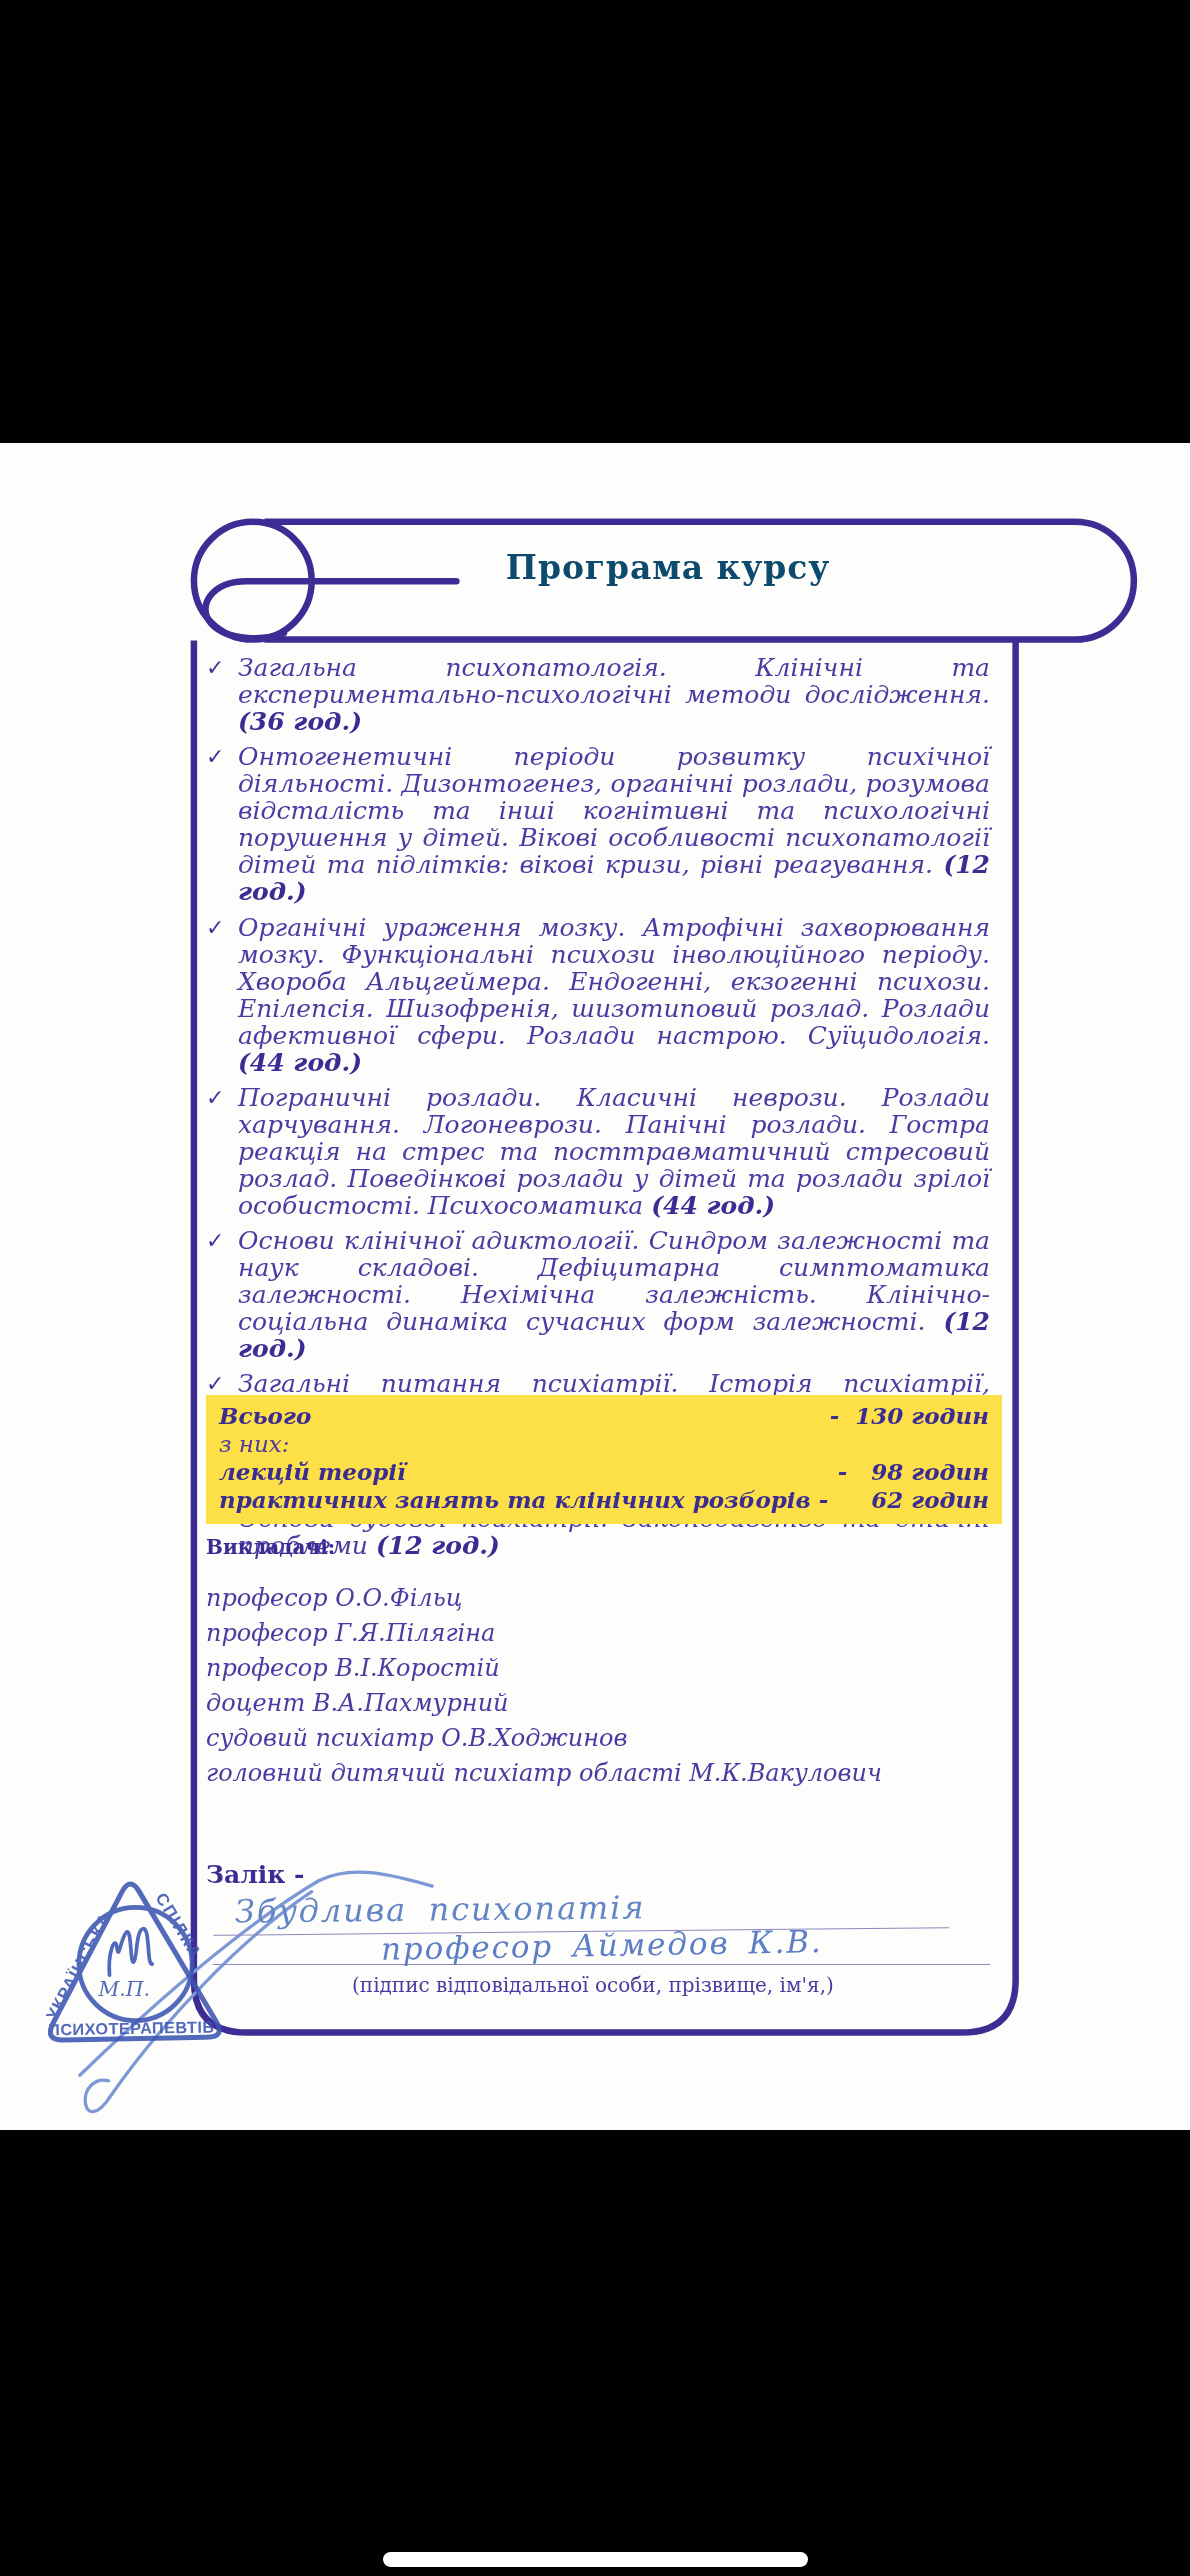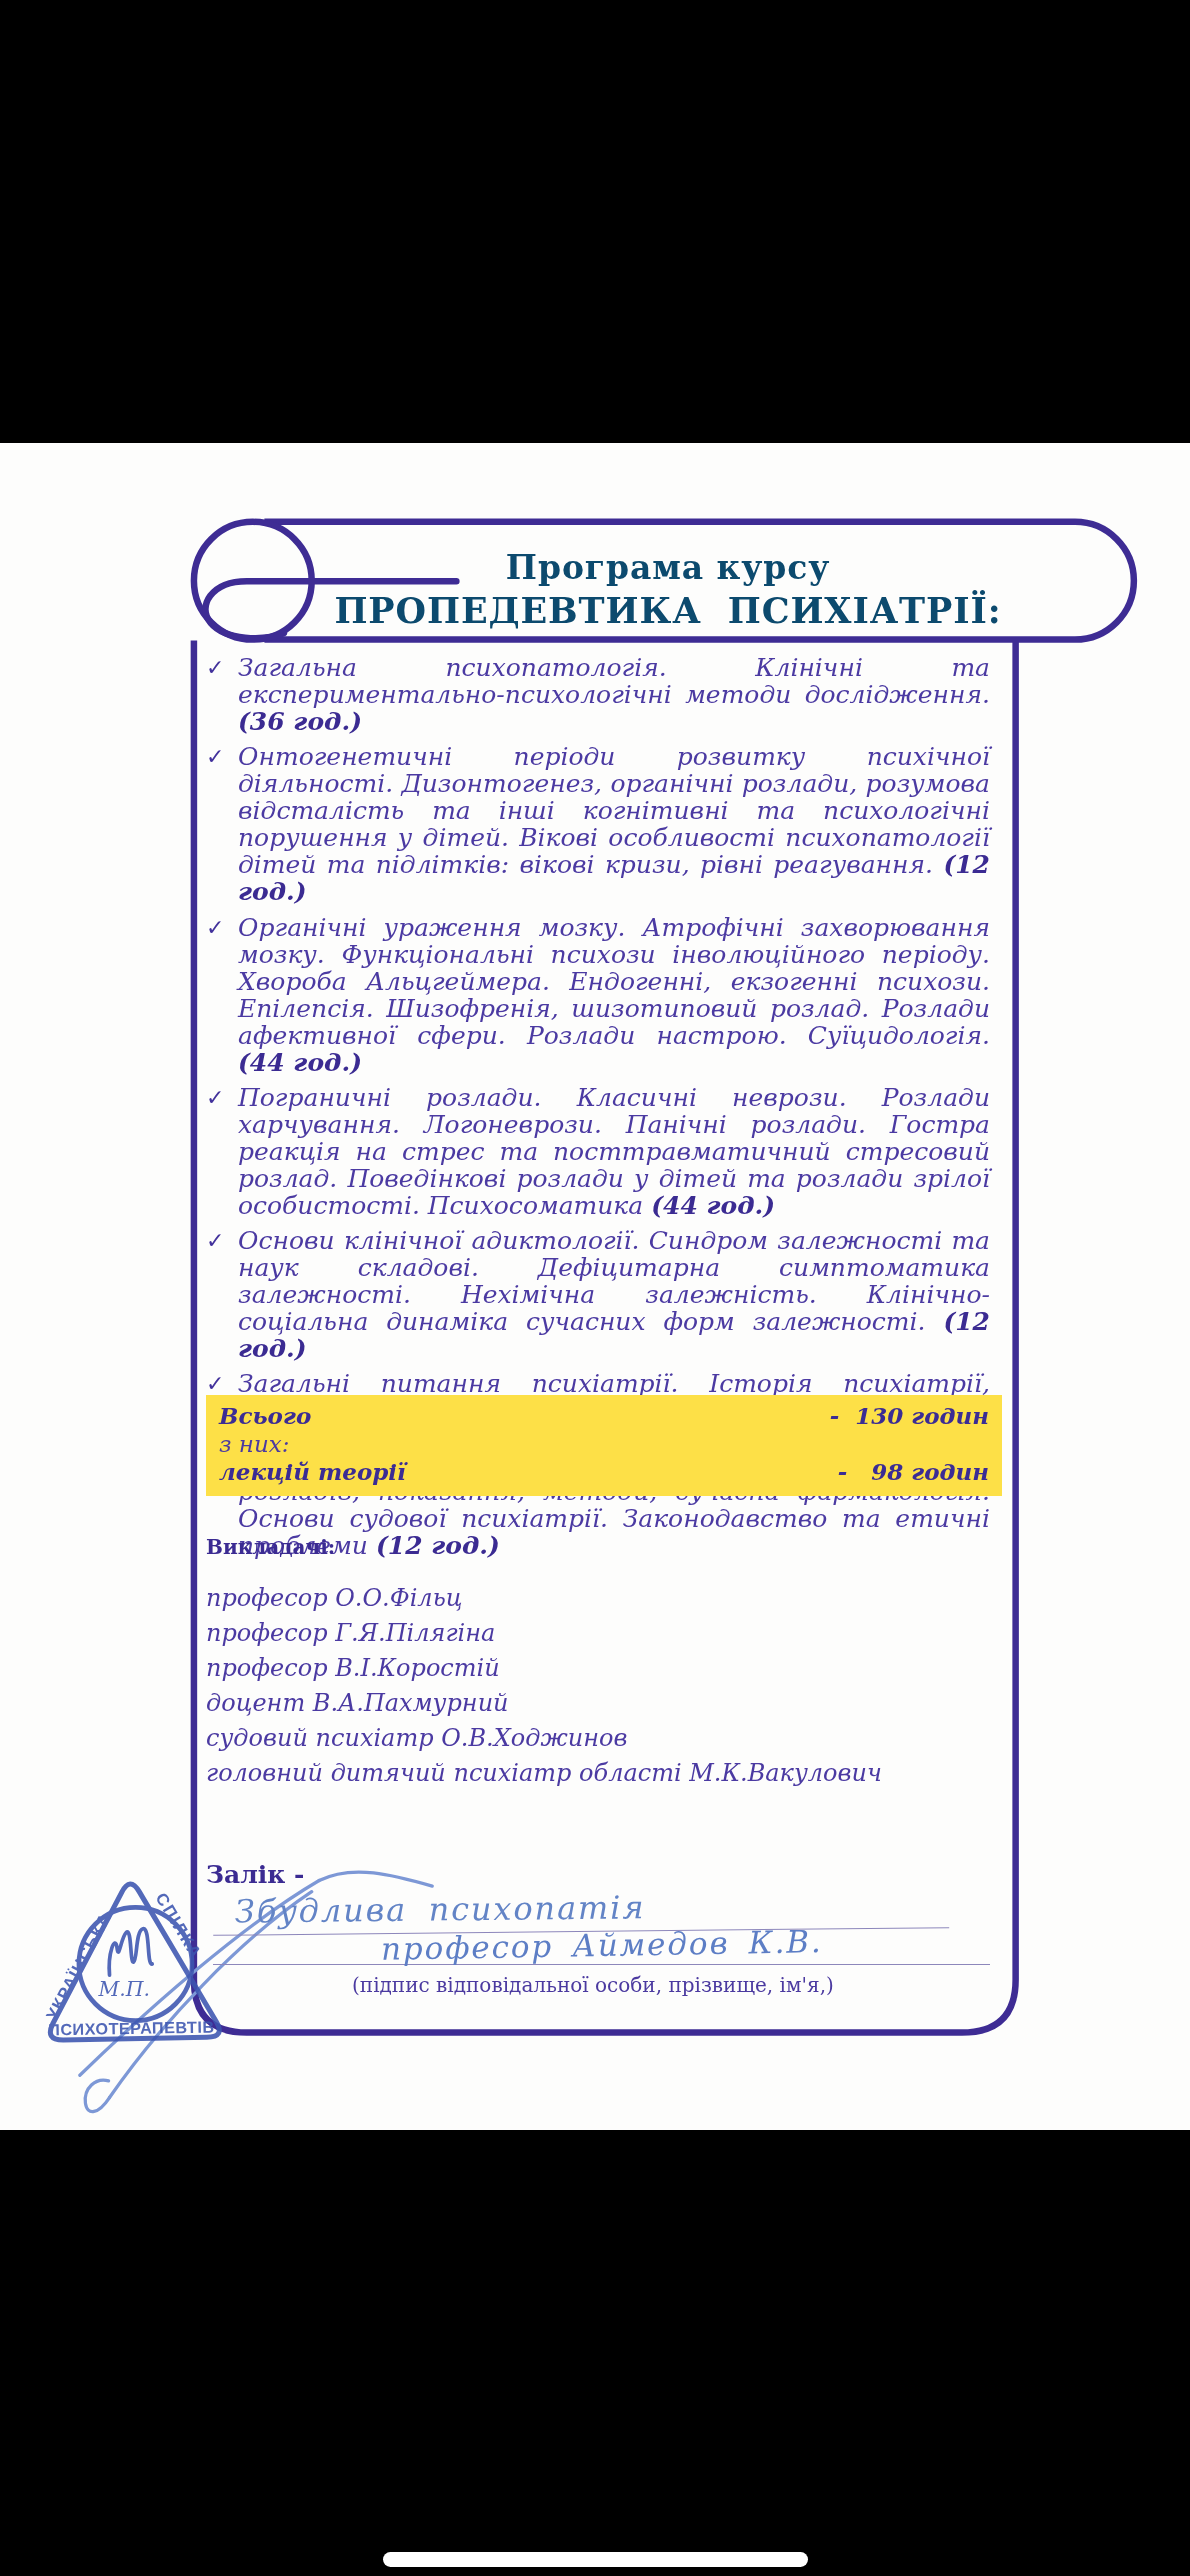--- a/index.html
+++ b/index.html
@@ -79,21 +79,20 @@
         <path d="M 118 1652 C 116 1628 124 1608 126 1622 C 128 1638 130 1612 136 1606 C 142 1600 140 1640 144 1638 C 148 1636 146 1604 154 1602 C 162 1600 158 1642 164 1640" fill="none" stroke="#3c55b0" stroke-width="4" stroke-linecap="round"></path>
         <text transform="translate(60 1702) rotate(-62)" font-size="18" font-weight="bold" letter-spacing="1.5" fill="#3c55b0" font-family="Liberation Sans, sans-serif">УКРАЇНСЬКА</text>
         <text transform="translate(167 1568) rotate(59)" font-size="18" font-weight="bold" letter-spacing="2" fill="#3c55b0" font-family="Liberation Sans, sans-serif">СПІЛКА</text>
         <text x="52" y="1717" transform="rotate(-1 52 1717)" font-size="17.5" font-weight="bold" letter-spacing="0.5" fill="#3c55b0" font-family="Liberation Sans, sans-serif">ПСИХОТЕРАПЕВТІВ</text>
         <text x="106" y="1674" font-size="22" font-style="italic" fill="#3c55b0" font-family="DejaVu Serif, serif">М.П.</text>
       </g>
     </svg>
 
     <div class="banner-text">
       <div class="l1">Програма курсу</div>
-      <div class="l2">ПРОПЕДЕВТИКА ПСИХІАТРІЇ:</div>
     </div>
 
     <div class="topics">
   <div class="bullet">
     <span class="check">✓</span>
     <p class="btext"><span class="bt">Загальна психопатологія. Клінічні та експериментально-психологічні методи дослідження.</span> <span class="bh">(36 год.)</span></p>
   </div>
 
   <div class="bullet">
     <span class="check">✓</span>
@@ -130,20 +129,24 @@
   <div class="srow plain">
     <span class="lab">з них:</span>
     <span class="val"></span>
   </div>
 
   <div class="srow">
     <span class="lab">лекцій теорії</span>
     <span class="val">-   98 годин</span>
   </div>
 
+  <div class="srow">
+    <span class="lab">практичних занять та клінічних розборів -</span>
+    <span class="val">62 годин</span>
+  </div>
 </div>
 
     <div class="teachers">
       <p class="heading">Викладачі:</p>
       <ul>
   <li>професор О.О.Фільц</li>
 
 
   <li>професор Г.Я.Пілягіна</li>
 

